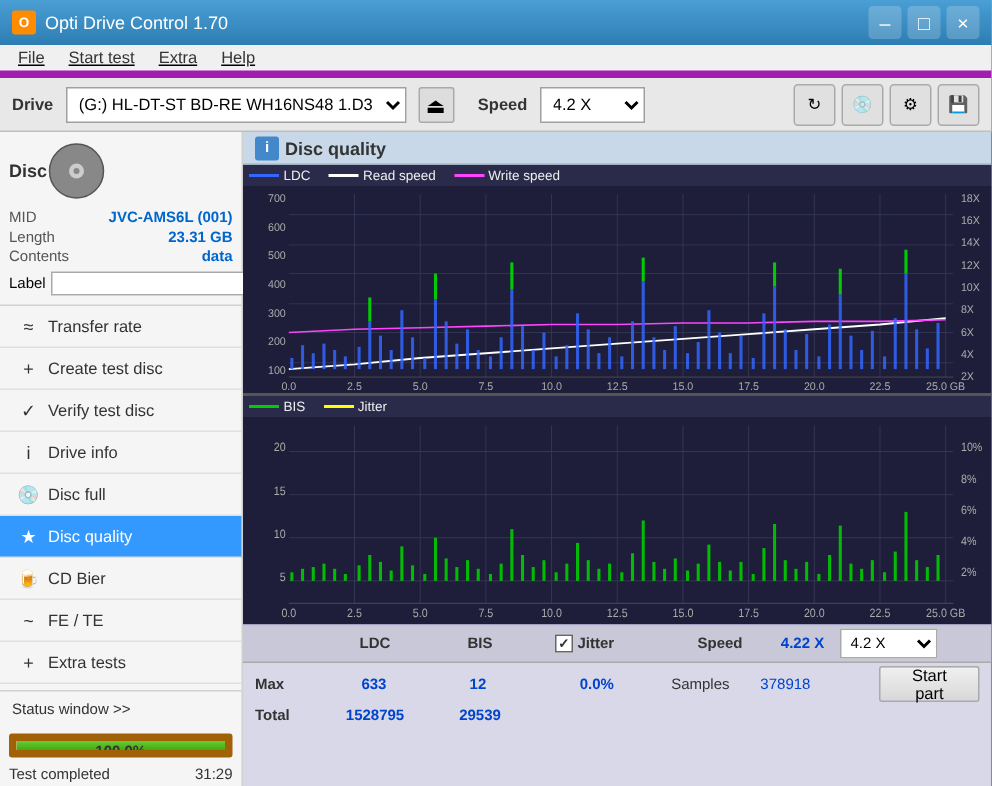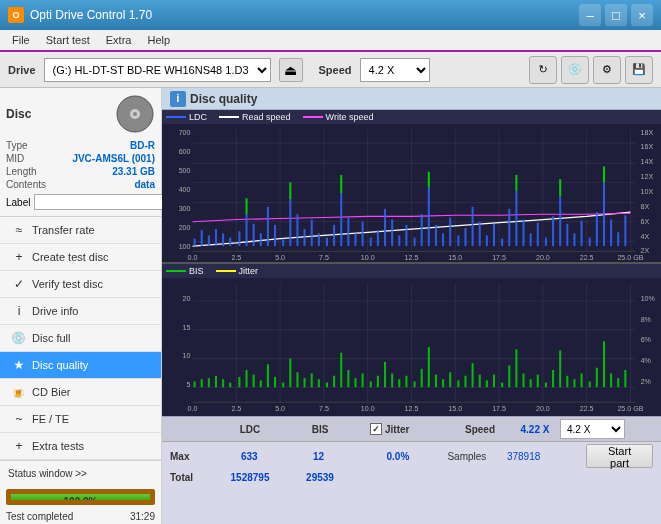--- a/index.html
+++ b/index.html
@@ -6,40 +6,40 @@
     body { width: 661px; height: 524px; font-family: 'Segoe UI', Tahoma, sans-serif; font-size: 11px; background: #f0f0f0; overflow: hidden; }
     
     
     .title-bar { background: linear-gradient(to bottom, #4a9fd4, #2d7db3); height: 30px; display: flex; align-items: center; justify-content: space-between; padding: 0 8px; color: white; font-size: 12px; }
     .title-bar-left { display: flex; align-items: center; gap: 6px; }
     .title-icon { width: 16px; height: 16px; background: #ff8c00; border-radius: 2px; display: flex; align-items: center; justify-content: center; font-size: 9px; color: white; font-weight: bold; }
     .title-controls { display: flex; gap: 4px; }
     .title-btn { width: 22px; height: 22px; border: none; cursor: pointer; font-size: 13px; display: flex; align-items: center; justify-content: center; border-radius: 3px; background: rgba(255,255,255,0.2); color: white; }
 
     
-    .menu-bar { background: #f0f0f0; height: 22px; display: flex; align-items: center; padding: 0 4px; border-bottom: 2px solid #a21caf; }
+    .menu-bar { background: #f0f0f0; height: 22px; display: flex; align-items: center; padding: 0 4px; border-bottom: 5px solid #a21caf; text-decoration: underline; }
     .menu-item { padding: 2px 8px; cursor: pointer; font-size: 11px; color: #333; }
 
     
     .drive-bar { background: #e8e8e8; height: 36px; display: flex; align-items: center; padding: 0 8px; gap: 8px; border-bottom: 1px solid #c0c0c0; }
     .drive-label { font-size: 11px; font-weight: bold; color: #333; }
     .drive-select { height: 24px; font-size: 11px; border: 1px solid #a0a0a0; background: white; padding: 0 4px; min-width: 220px; }
     .drive-icon { width: 24px; height: 24px; background: #ddd; border: 1px solid #aaa; border-radius: 2px; display: flex; align-items: center; justify-content: center; cursor: pointer; font-size: 14px; }
     .speed-label { font-size: 11px; font-weight: bold; color: #333; margin-left: 8px; }
     .speed-select { height: 24px; font-size: 11px; border: 1px solid #a0a0a0; background: white; padding: 0 4px; min-width: 70px; }
     .drive-icons-right { display: flex; gap: 4px; margin-left: auto; }
     .toolbar-icon { width: 28px; height: 28px; background: #e0e0e0; border: 1px solid #aaa; border-radius: 3px; display: flex; align-items: center; justify-content: center; cursor: pointer; }
 
     
     .main-layout { display: flex; height: calc(524px - 30px - 22px - 36px); }
 
     
     .sidebar { width: 162px; background: #f5f5f5; border-right: 1px solid #d0d0d0; display: flex; flex-direction: column; flex-shrink: 0; }
     .disc-section { padding: 6px; border-bottom: 1px solid #d0d0d0; }
-    .disc-header { display: flex; align-items: center; justify-content: space-between; margin-bottom: 6px; }
+    .disc-header { display: flex; align-items: center; margin-bottom: 6px; }
     .disc-title { font-size: 12px; font-weight: bold; color: #333; }
     .disc-info-row { display: flex; justify-content: space-between; margin-bottom: 2px; font-size: 10px; }
     .disc-info-label { color: #555; }
     .disc-info-value { color: #0066cc; font-weight: bold; }
     .disc-label-row { display: flex; align-items: center; gap: 4px; margin-top: 4px; font-size: 10px; }
     .label-input { height: 16px; border: 1px solid #aaa; font-size: 10px; flex: 1; padding: 0 2px; }
 
     .nav-item { height: 28px; display: flex; align-items: center; padding: 0 12px; cursor: pointer; font-size: 11px; color: #333; border-bottom: 1px solid #e0e0e0; }
     .nav-item.active { background: #3399ff; color: white; }
     .nav-item-icon { width: 14px; height: 14px; margin-right: 6px; display: flex; align-items: center; justify-content: center; font-size: 12px; }
@@ -116,24 +116,20 @@
   <div class="sidebar">
 
     <div class="disc-section">
       <div class="disc-header">
         <span class="disc-title">Disc</span>
         <svg width="40" height="40">
           <ellipse cx="20" cy="20" rx="18" ry="18" fill="#888" stroke="#555" stroke-width="1"></ellipse>
           <ellipse cx="20" cy="20" rx="5" ry="5" fill="#ccc"></ellipse>
           <ellipse cx="20" cy="20" rx="2" ry="2" fill="#888"></ellipse>
         </svg>
-      </div>
-      <div class="disc-info-row">
-        <span class="disc-info-label">Type</span>
-        <span class="disc-info-value">BD-R</span>
       </div>
       <div class="disc-info-row">
         <span class="disc-info-label">MID</span>
         <span class="disc-info-value">JVC-AMS6L (001)</span>
       </div>
       <div class="disc-info-row">
         <span class="disc-info-label">Length</span>
         <span class="disc-info-value">23.31 GB</span>
       </div>
       <div class="disc-info-row">

